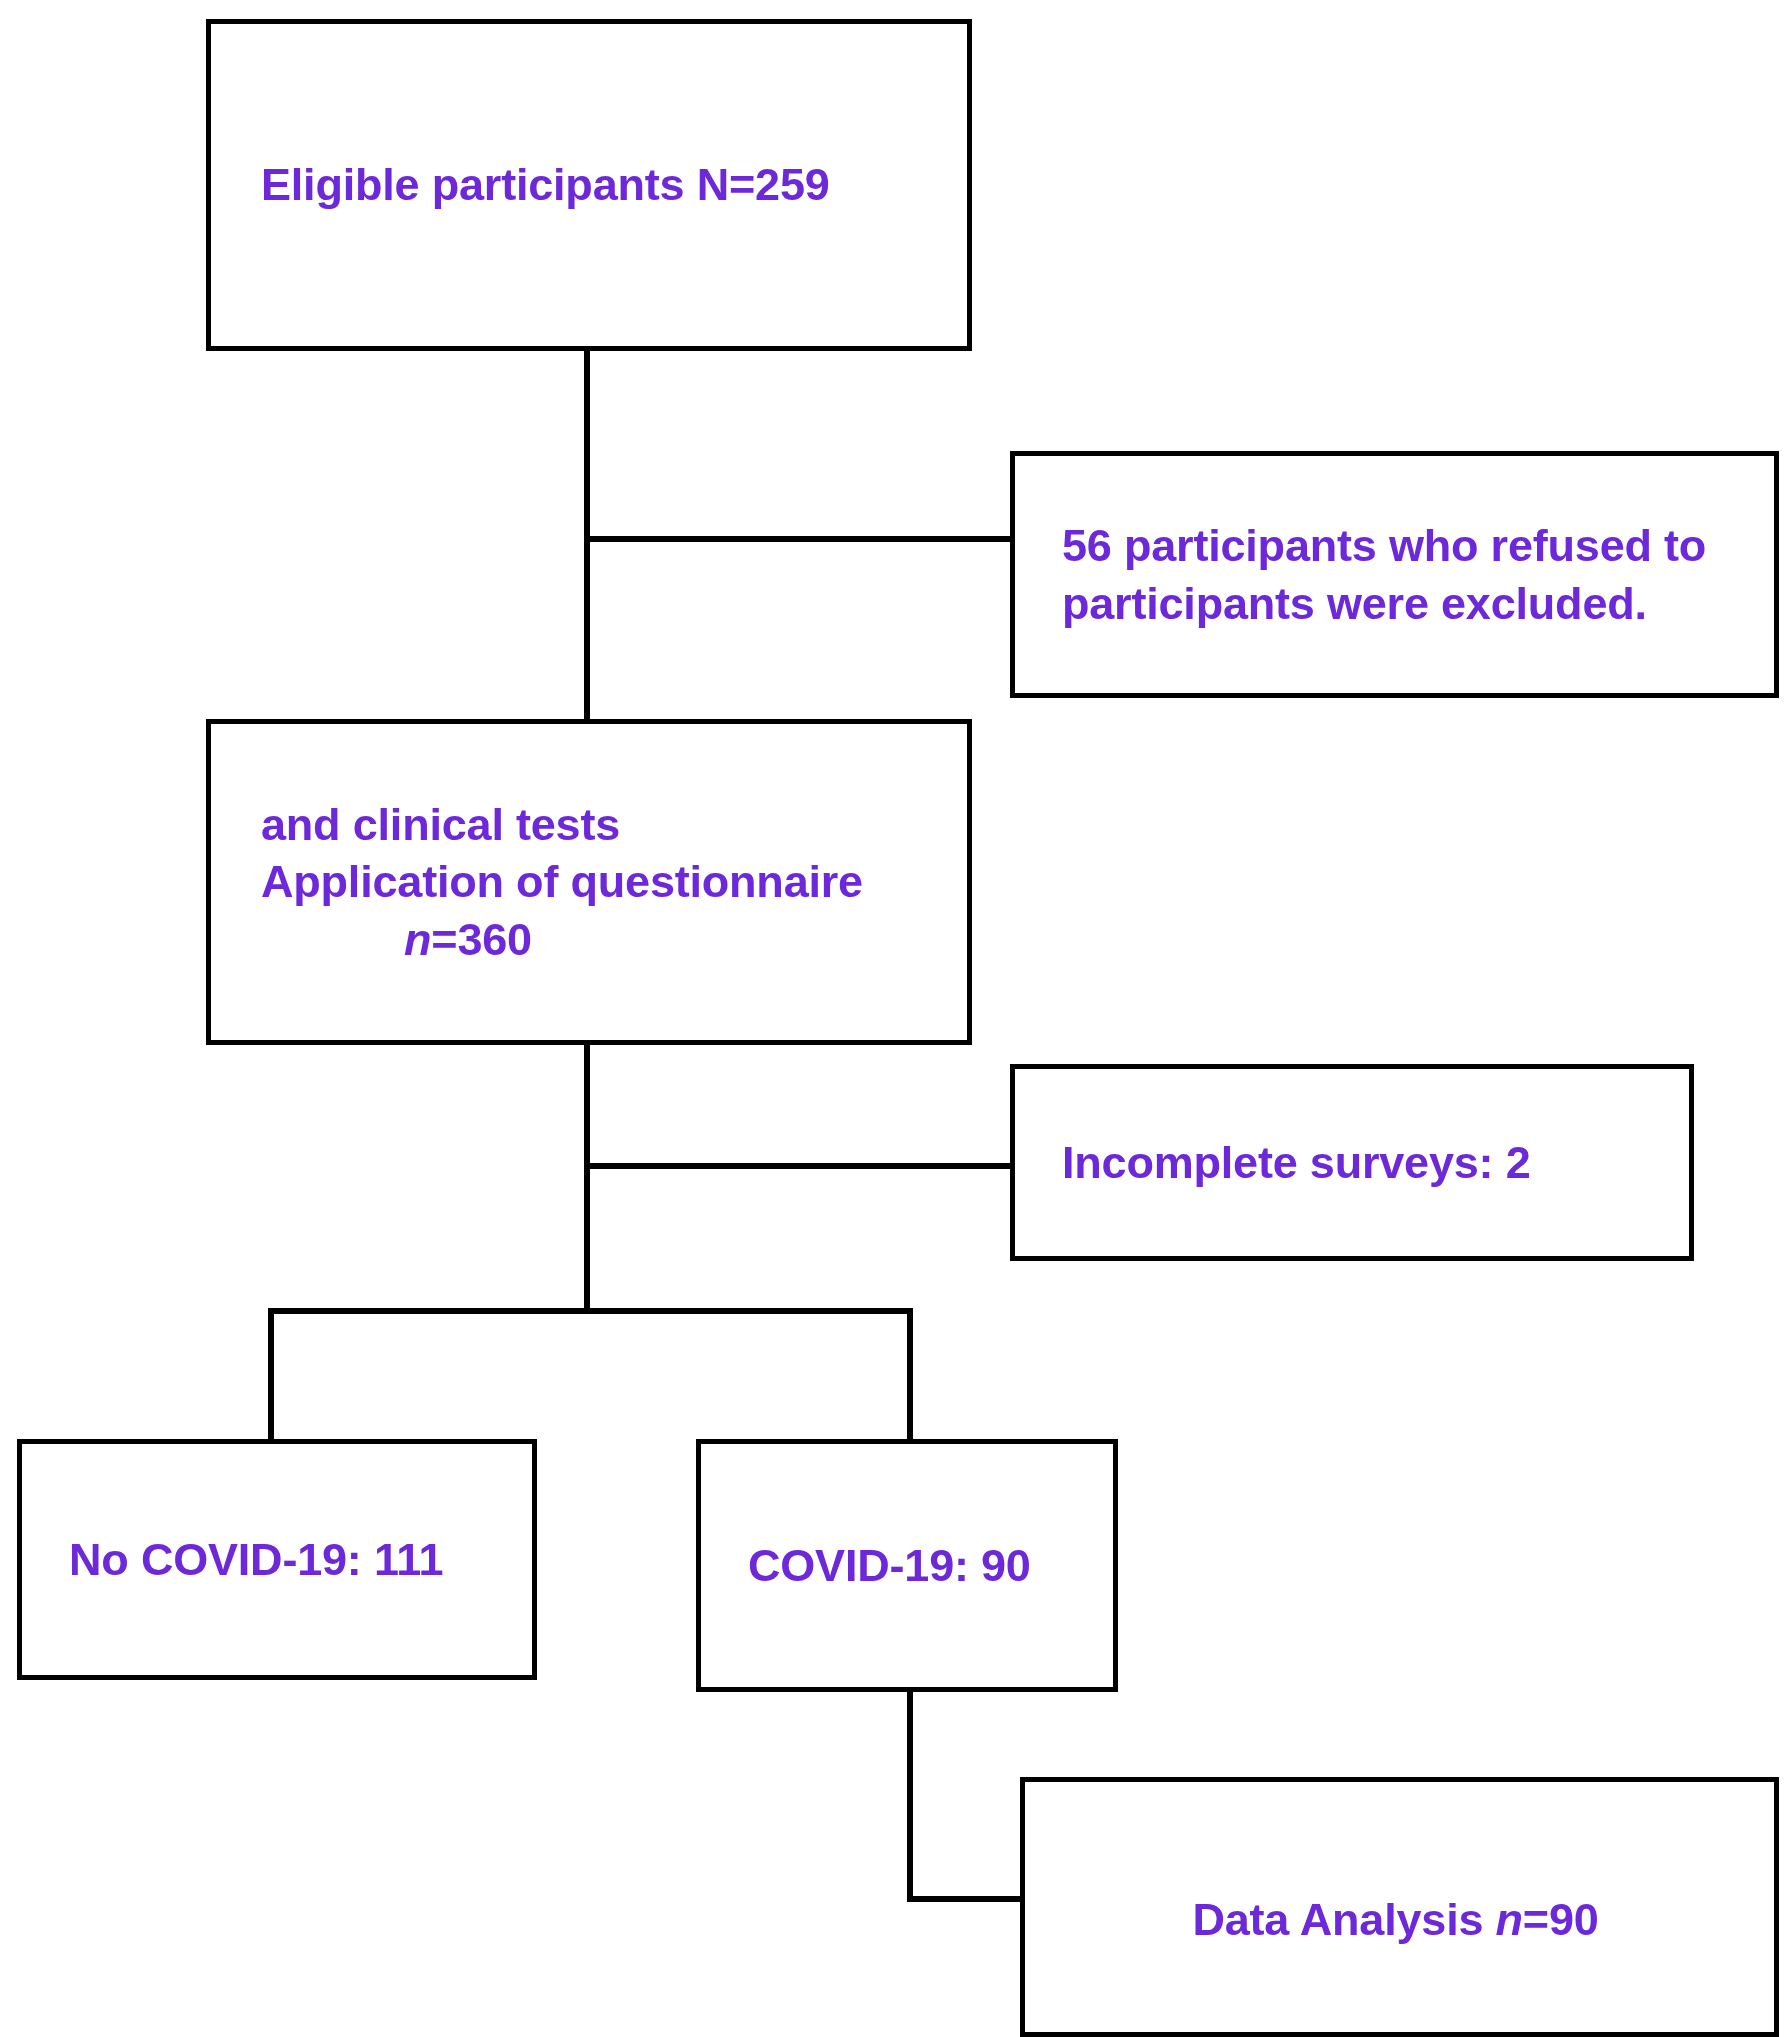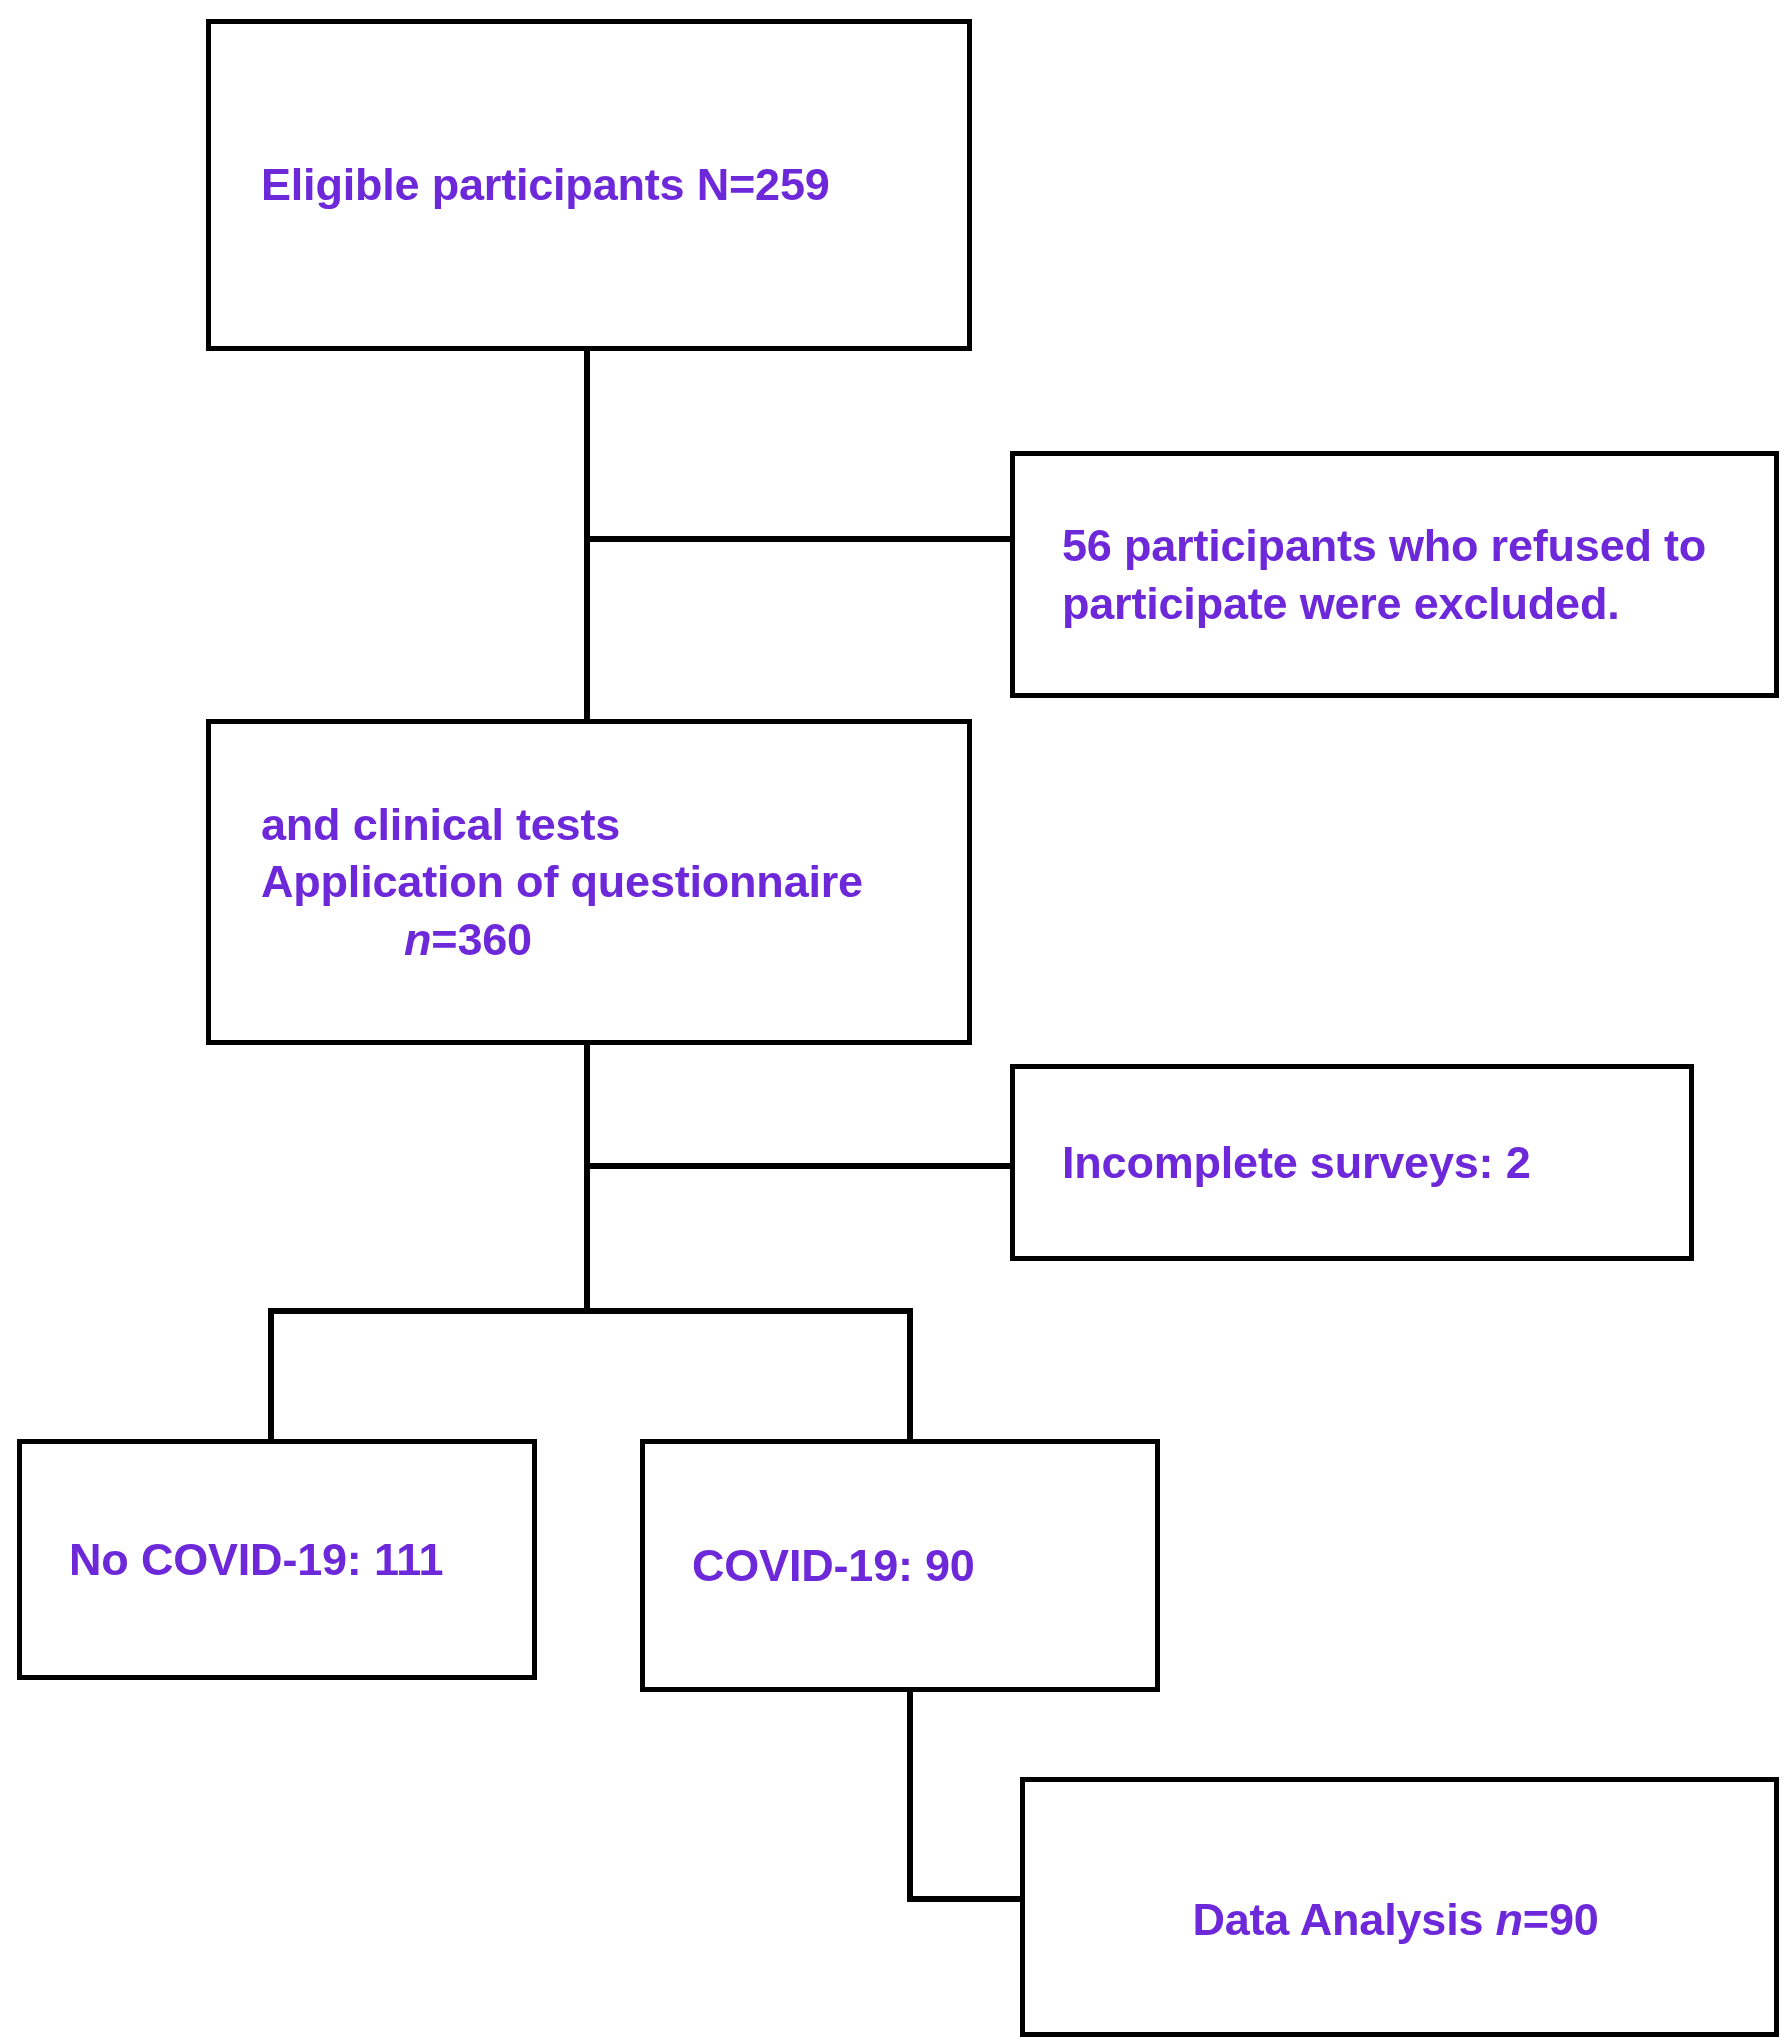--- a/index.html
+++ b/index.html
@@ -84,21 +84,21 @@
   <div class="vline" style="left:907px; top:1692px; height:210px;"></div>
   <div class="hline" style="left:907px; top:1896px; width:117px;"></div>
 
   <div class="node" style="left:206px; top:18.5px; width:766px; height:332px;">
     <div class="label pad-center-left">Eligible participants N=259</div>
   </div>
 
   <div class="node" style="left:1010px; top:415px; width:769px; height:247px;margin-top:36px;">
     <div class="label pad-left">
       <div>56 participants who refused to</div>
-      <div>participate were excluded.</div>
+      <div>participants were excluded.</div>
     </div>
   </div>
 
   <div class="node" style="left:206px; top:719px; width:766px; height:326px;">
     <div class="label pad-center-left">
       <div>and clinical tests</div>
       <div>Application of questionnaire</div>
       <div style="padding-left:143px;">
         <span class="italic-n">n</span><span>=360</span>
       </div>
@@ -106,21 +106,21 @@
   </div>
 
   <div class="node" style="left:1010px; top:1064px; width:684px; height:197px;">
     <div class="label pad-left">Incomplete surveys: 2</div>
   </div>
 
   <div class="node" style="left:17px; top:1439px; width:520px; height:241px;">
     <div class="label pad-left">No COVID-19: 111</div>
   </div>
 
-  <div class="node" style="left:640px; top:1439px; width:520px; height:253px;">
+  <div class="node" style="left:696px; top:1439px; width:422px; height:253px;">
     <div class="label pad-left">COVID-19: 90</div>
   </div>
 
   <div class="node" style="left:1020px; top:1777px; width:759px; height:260px;">
     <div class="label center-block" style="padding-right:8px;margin-top:25px;">
       <span>Data Analysis </span><span class="italic-n">n</span><span>=90</span>
     </div>
   </div>
 
 </div>

